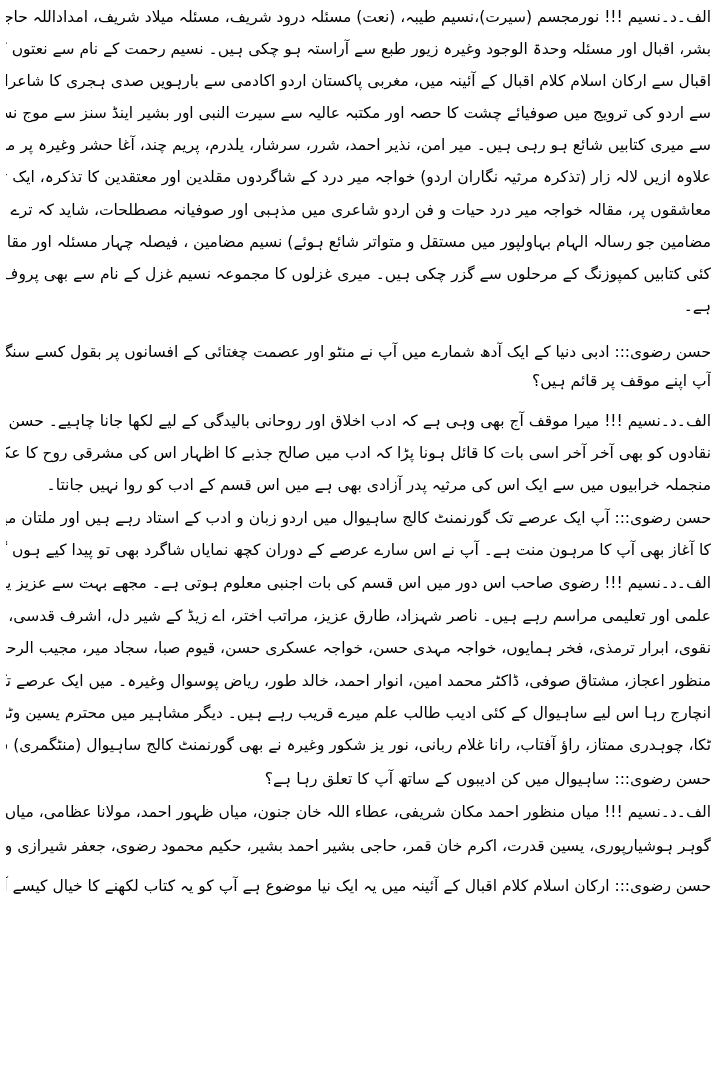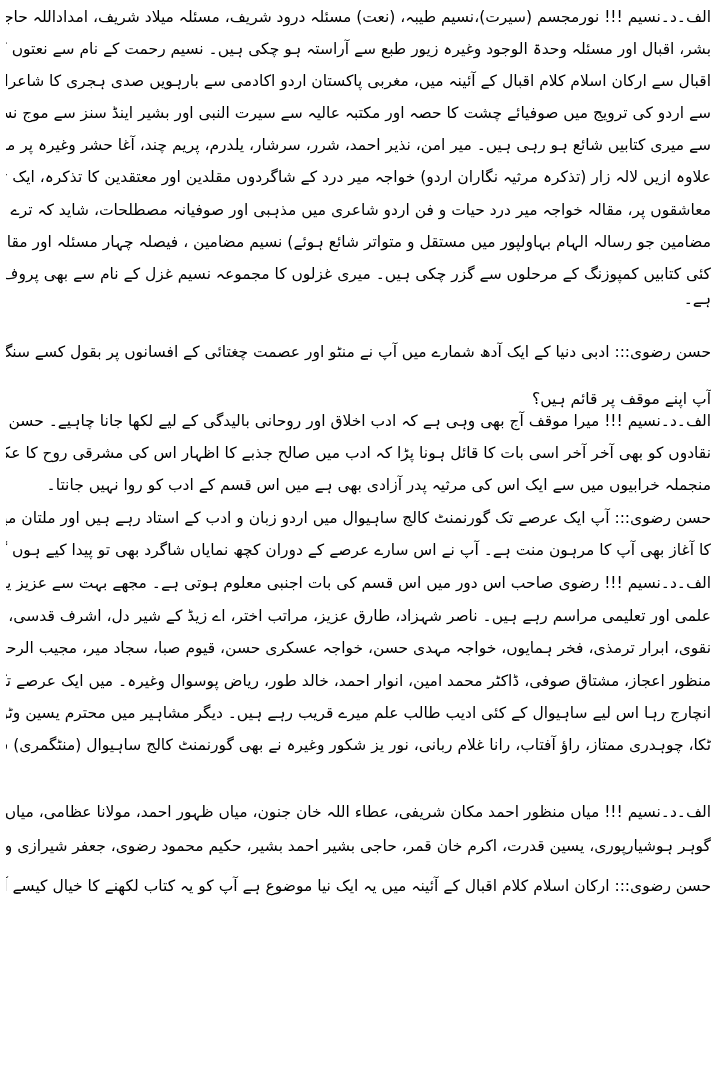--- a/index.html
+++ b/index.html
@@ -21,30 +21,31 @@
 <div class="page" id="page">
     <div class="line" style="top: 2px;">الف۔د۔نسیم !!! نورمجسم (سیرت)،نسیم طیبہ، (نعت) مسئلہ درود شریف، مسئلہ میلاد شریف، امداداللہ حاجی مہاجر مکی کا پیغام، مسئلہ نوروبشر،</div>
     <div class="line" style="top: 34px;">بشر، اقبال اور مسئلہ وحدۃ الوجود وغیرہ زیور طبع سے آراستہ ہو چکی ہیں۔ نسیم رحمت کے نام سے نعتوں کا دوسرا مجموعہ بھی شائع ہو رہا ہے۔ بزم</div>
     <div class="line" style="top: 66px;">اقبال سے ارکان اسلام کلام اقبال کے آئینہ میں، مغربی پاکستان اردو اکادمی سے بارہویں صدی ہجری کا شاعرانہ ماحول، مقتدرہ قومی زبان</div>
     <div class="line" style="top: 98px;">سے اردو کی ترویج میں صوفیائے چشت کا حصہ اور مکتبہ عالیہ سے سیرت النبی اور بشیر اینڈ سنز سے موج نسیم فی مطالب ضرب کلیم کے عنوانات</div>
     <div class="line" style="top: 130px;">سے میری کتابیں شائع ہو رہی ہیں۔ میر امن، نذیر احمد، شرر، سرشار، یلدرم، پریم چند، آغا حشر وغیرہ پر میری کتابیں بھی چھپ رہی ہیں۔</div>
     <div class="line" style="top: 162px;">علاوہ ازیں لالہ زار (تذکرہ مرثیہ نگاران اردو) خواجہ میر درد کے شاگردوں مقلدین اور معتقدین کا تذکرہ، ایک تذکرہ اردو شاعروں کے</div>
     <div class="line" style="top: 195px;">معاشقوں پر، مقالہ خواجہ میر درد حیات و فن اردو شاعری میں مذہبی اور صوفیانہ مصطلحات، شاید کہ ترے دل میں اتر جائے مری بات (اصلاحی</div>
     <div class="line" style="top: 227px;">مضامین جو رسالہ الہام بہاولپور میں مستقل و متواتر شائع ہوئے) نسیم مضامین ، فیصلہ چہار مسئلہ اور مقالات متفرق کے ناموں سے میری</div>
     <div class="line" style="top: 259px;">کئی کتابیں کمپوزنگ کے مرحلوں سے گزر چکی ہیں۔ میری غزلوں کا مجموعہ نسیم غزل کے نام سے بھی پروف ریڈنگ کے مراحل سے گزر چکا</div>
-    <div class="line last" style="top: 284px;">ہے۔</div>
+    <div class="line last" style="top: 291px;">ہے۔</div>
     <div class="line" style="top: 337px;">حسن رضوی::: ادبی دنیا کے ایک آدھ شمارے میں آپ نے منٹو اور عصمت چغتائی کے افسانوں پر بقول کسے سنگ باری کی ہے کیا اب بھی</div>
-    <div class="line last" style="top: 384px;">آپ اپنے موقف پر قائم ہیں؟</div>
+    <div class="line last" style="top: 366px;">آپ اپنے موقف پر قائم ہیں؟</div>
     <div class="line" style="top: 406px;">الف۔د۔نسیم !!! میرا موقف آج بھی وہی ہے کہ ادب اخلاق اور روحانی بالیدگی کے لیے لکھا جانا چاہیے۔ حسن عسکری جیسے عالم فاضل</div>
     <div class="line" style="top: 438px;">نقادوں کو بھی آخر آخر اسی بات کا قائل ہونا پڑا کہ ادب میں صالح جذبے کا اظہار اس کی مشرقی روح کا عکاس ہے۔ مغربی جدیدیت کی</div>
     <div class="line last" style="top: 470px;">منجملہ خرابیوں میں سے ایک اس کی مرثیہ پدر آزادی بھی ہے میں اس قسم کے ادب کو روا نہیں جانتا۔</div>
     <div class="line" style="top: 503px;">حسن رضوی::: آپ ایک عرصے تک گورنمنٹ کالج ساہیوال میں اردو زبان و ادب کے استاد رہے ہیں اور ملتان میں ایم اے اردو کی کلاسز</div>
     <div class="line last" style="top: 535px;">کا آغاز بھی آپ کا مرہون منت ہے۔ آپ نے اس سارے عرصے کے دوران کچھ نمایاں شاگرد بھی تو پیدا کیے ہوں گے۔</div>
     <div class="line" style="top: 568px;">الف۔د۔نسیم !!! رضوی صاحب اس دور میں اس قسم کی بات اجنبی معلوم ہوتی ہے۔ مجھے بہت سے عزیز یاد آ رہے ہیں جن سے میرے</div>
     <div class="line" style="top: 601px;">علمی اور تعلیمی مراسم رہے ہیں۔ ناصر شہزاد، طارق عزیز، مراتب اختر، اے زیڈ کے شیر دل، اشرف قدسی، نسیم سندھو، اطہر ندیم، شرافت</div>
     <div class="line" style="top: 633px;">نقوی، ابرار ترمذی، فخر ہمایوں، خواجہ مہدی حسن، خواجہ عسکری حسن، قیوم صبا، سجاد میر، مجیب الرحمٰن شامی، تحسین امجد، فہیم جوزی، امین رضا،</div>
     <div class="line" style="top: 666px;">منظور اعجاز، مشتاق صوفی، ڈاکٹر محمد امین، انوار احمد، خالد طور، ریاض پوسوال وغیرہ۔ میں ایک عرصے تک کالج میگزین اور بزم ادب کا</div>
     <div class="line" style="top: 698px;">انچارج رہا اس لیے ساہیوال کے کئی ادیب طالب علم میرے قریب رہے ہیں۔ دیگر مشاہیر میں محترم یسین وٹو، محترم منظور احمد وٹو، اقبال</div>
     <div class="line last" style="top: 730px;">ٹکا، چوہدری ممتاز، راؤ آفتاب، رانا غلام ربانی، نور یز شکور وغیرہ نے بھی گورنمنٹ کالج ساہیوال (منٹگمری) سے تربیت پائی ہے۔</div>
+    <div class="line last" style="top: 764px;">حسن رضوی::: ساہیوال میں کن ادیبوں کے ساتھ آپ کا تعلق رہا ہے؟</div>
     <div class="line" style="top: 797px;">الف۔د۔نسیم !!! میاں منظور احمد مکان شریفی، عطاء اللہ خان جنون، میاں ظہور احمد، مولانا عظامی، میاں مجید امجد، منیر نیازی، ظفر اقبال،</div>
     <div class="line last" style="top: 831px;">گوہر ہوشیارپوری، یسین قدرت، اکرم خان قمر، حاجی بشیر احمد بشیر، حکیم محمود رضوی، جعفر شیرازی وغیرہ۔</div>
     <div class="line" style="top: 871px;">حسن رضوی::: ارکان اسلام کلام اقبال کے آئینہ میں یہ ایک نیا موضوع ہے آپ کو یہ کتاب لکھنے کا خیال کیسے آیا۔ اس میں آپ نے کن</div>
   </div>
 
 </body></html>

